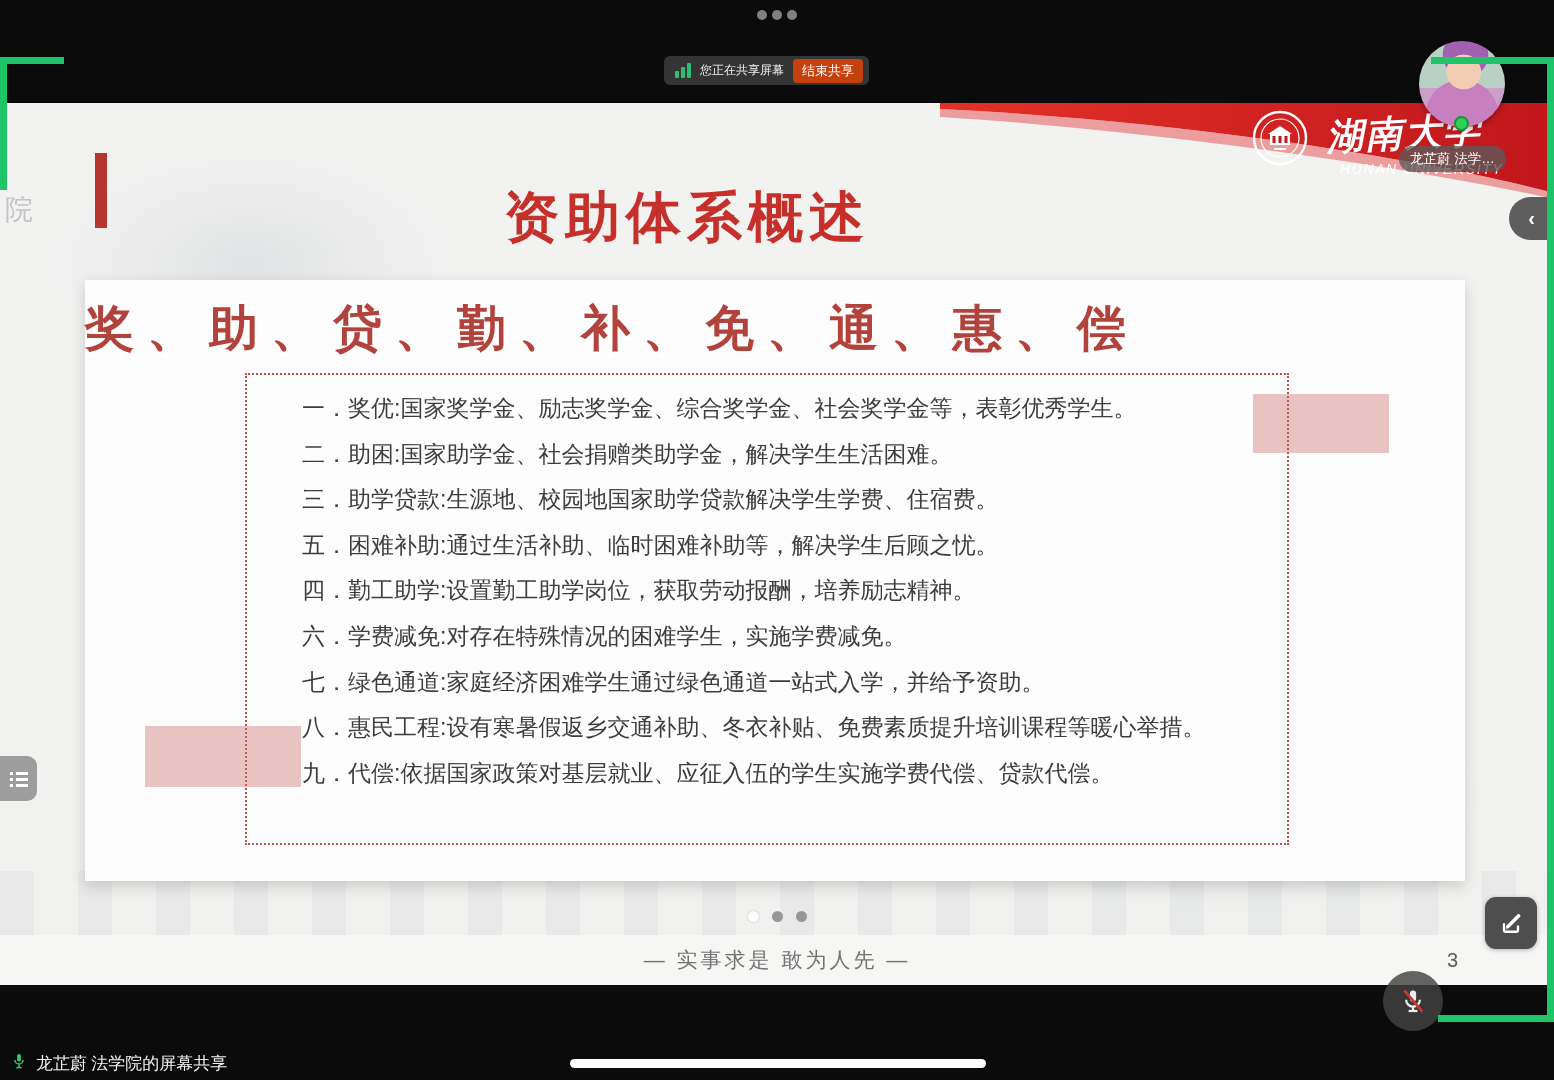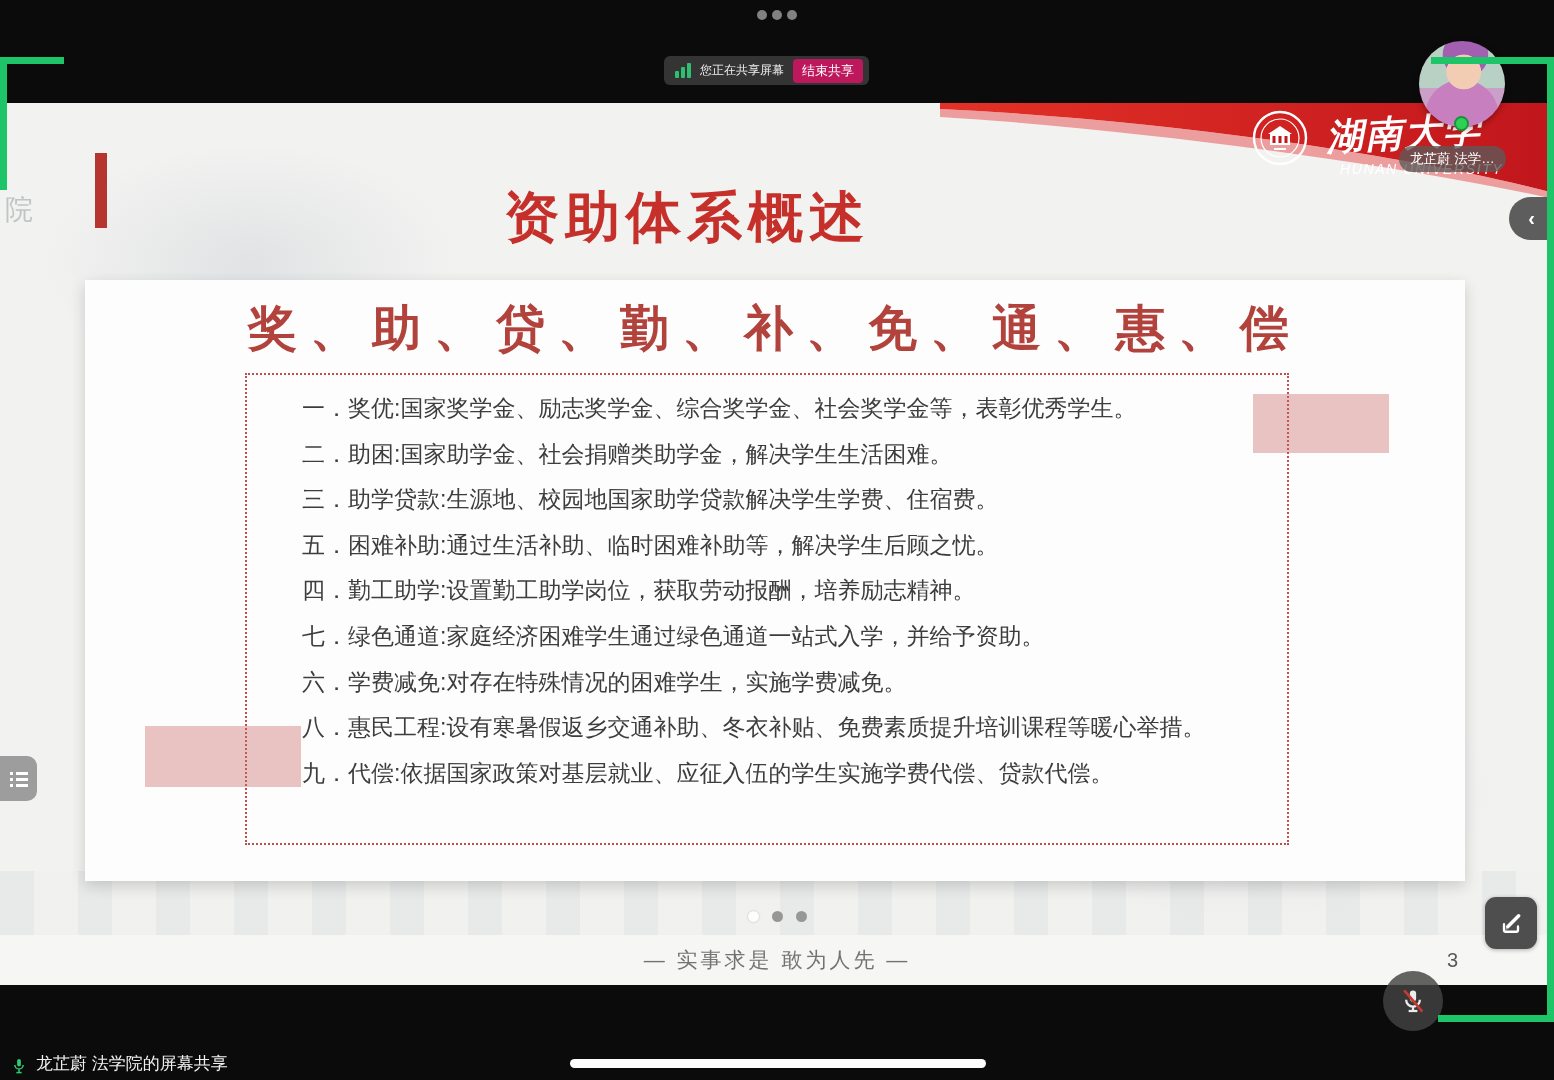--- a/index.html
+++ b/index.html
@@ -28,21 +28,21 @@
             letter-spacing:1.6px; white-space:nowrap;font-style:italic; }
 
   .red-bar { position:absolute; left:95px; top:50px; width:12px; height:75px; background:#b5352f; }
   .wm-char { position:absolute; left:5px; top:88px; font-size:28px; color:#9aa0a4; opacity:.55; }
 
   .slide-title { position:absolute; left:0; top:78px; width:1374px; text-align:center;
                  font-size:55px; font-weight:900; color:#c5302b; letter-spacing:6px; }
 
   .card { position:absolute; left:85px; top:177px; width:1380px; height:601px; background:#fdfdfd;
           box-shadow:0 5px 14px rgba(0,0,0,.16); }
-  .card-subtitle { position:absolute; left:0; top:16px; width:1380px; text-align:center;
+  .card-subtitle { position:absolute; left:0; top:16px; width:1380px; text-align:left;
                    font-family:"Liberation Serif", serif; font-weight:700; font-size:49px;
                    color:#b2423c; letter-spacing:13px; white-space:nowrap; }
   .dotted-box { position:absolute; left:160px; top:93px; width:1044px; height:472px;
                 border:2px dotted #c0504d; }
   .aid-list { position:absolute; left:55px; top:11px; width:950px; }
   .aid-list div { font-size:23px; line-height:45.6px; color:#3d3d3d; white-space:nowrap; }
   .pink-block { position:absolute; background:rgba(203,106,106,.40); }
   .pink1 { left:1168px; top:114px; width:136px; height:59px; }
   .pink2 { left:60px;  top:446px; width:156px; height:61px; }
 
@@ -60,21 +60,21 @@
   .top-dots { position:absolute; left:0; top:10px; width:1554px; display:flex;
               justify-content:center; gap:5px; }
   .top-dots span { width:10px; height:10px; border-radius:50%; background:#818181; }
 
   .share-pill { position:absolute; left:664px; top:56px; height:29px; display:flex; align-items:center;
                 gap:9px; background:rgba(56,56,56,.93); border-radius:6px; padding:0 6px 0 11px; }
   .sig { display:flex; align-items:flex-end; gap:2px; height:15px; }
   .sig i { display:block; width:4px; background:#2fbf71; border-radius:1px; }
   .sig i:nth-child(1){height:7px;} .sig i:nth-child(2){height:11px;} .sig i:nth-child(3){height:15px;}
   .share-text { color:#f2f2f2; font-size:12px; white-space:nowrap; }
-  .stop-btn { background:#be185d; color:#fff; font-size:13px; border:none; border-radius:4px;
+  .stop-btn { background:#c2410c; color:#fff; font-size:13px; border:none; border-radius:4px;
               padding:3px 9px; cursor:pointer; white-space:nowrap; }
 
   .avatar { position:absolute; left:1419px; top:41px; width:86px; height:86px; border-radius:50%;
             box-shadow:0 2px 6px rgba(0,0,0,.35);
             background:
               radial-gradient(circle at 52% 36%, #f2cdb3 0 24%, transparent 25%),
               radial-gradient(circle at 54% 16%, #a360b1 0 26%, transparent 27%),
               radial-gradient(circle at 50% 88%, #c77fc0 0 42%, transparent 43%),
               linear-gradient(180deg,#b9d0c4 0 55%, #caa0c8 55%); }
   .status-dot { position:absolute; left:1454px; top:116px; width:15px; height:15px; border-radius:50%;
@@ -93,21 +93,21 @@
               cursor:pointer; }
 
   .annotate-btn { position:absolute; left:1485px; top:897px; width:52px; height:52px;
                   background:#4e4e4e; border-radius:11px; display:flex; align-items:center;
                   justify-content:center; cursor:pointer; box-shadow:0 1px 4px rgba(0,0,0,.3); }
 
   .mic-btn { position:absolute; left:1383px; top:971px; width:60px; height:60px; border-radius:50%;
              background:rgba(66,66,66,.82); display:flex; align-items:center; justify-content:center;
              cursor:pointer; }
 
-  .bottom-label { position:absolute; left:10px; top:1052px; display:flex; align-items:flex-end; gap:8px; }
+  .bottom-label { position:absolute; left:10px; top:1052px; display:flex; align-items:flex-start; gap:8px;font-family:Liberation Serif, serif; }
   .bottom-label span { color:#f0f0f0; font-size:17px; white-space:nowrap; }
 
   .bottom-bar { position:absolute; left:570px; top:1059px; width:416px; height:9px;
                 background:#fdfdfd; border-radius:5px; cursor:grab; }
 
   .gmark { position:absolute; background:#1dc468; }
   .g-tl-v { left:0; top:57px; width:7px; height:133px; }
   .g-tl-h { left:0; top:57px; width:64px; height:7px; }
   .g-tr-h { left:1431px; top:57px; width:123px; height:7px; }
   .g-r-v  { left:1547px; top:57px; width:7px; height:965px; }
@@ -154,22 +154,22 @@
 
     <div class="card">
       <div class="card-subtitle">奖、助、贷、勤、补、免、通、惠、偿</div>
       <div class="dotted-box">
         <div class="aid-list">
           <div>一．奖优:国家奖学金、励志奖学金、综合奖学金、社会奖学金等，表彰优秀学生。</div>
           <div>二．助困:国家助学金、社会捐赠类助学金，解决学生生活困难。</div>
           <div>三．助学贷款:生源地、校园地国家助学贷款解决学生学费、住宿费。</div>
           <div>五．困难补助:通过生活补助、临时困难补助等，解决学生后顾之忧。</div>
           <div>四．勤工助学:设置勤工助学岗位，获取劳动报酬，培养励志精神。</div>
+          <div>六．学费减免:对存在特殊情况的困难学生，实施学费减免。</div>
           <div>七．绿色通道:家庭经济困难学生通过绿色通道一站式入学，并给予资助。</div>
-          <div>六．学费减免:对存在特殊情况的困难学生，实施学费减免。</div>
           <div>八．惠民工程:设有寒暑假返乡交通补助、冬衣补贴、免费素质提升培训课程等暖心举措。</div>
           <div>九．代偿:依据国家政策对基层就业、应征入伍的学生实施学费代偿、贷款代偿。</div>
         </div>
       </div>
       <div class="pink-block pink1"></div>
       <div class="pink-block pink2"></div>
     </div>
 
     <div class="page-dots">
       <span class="active"></span>

